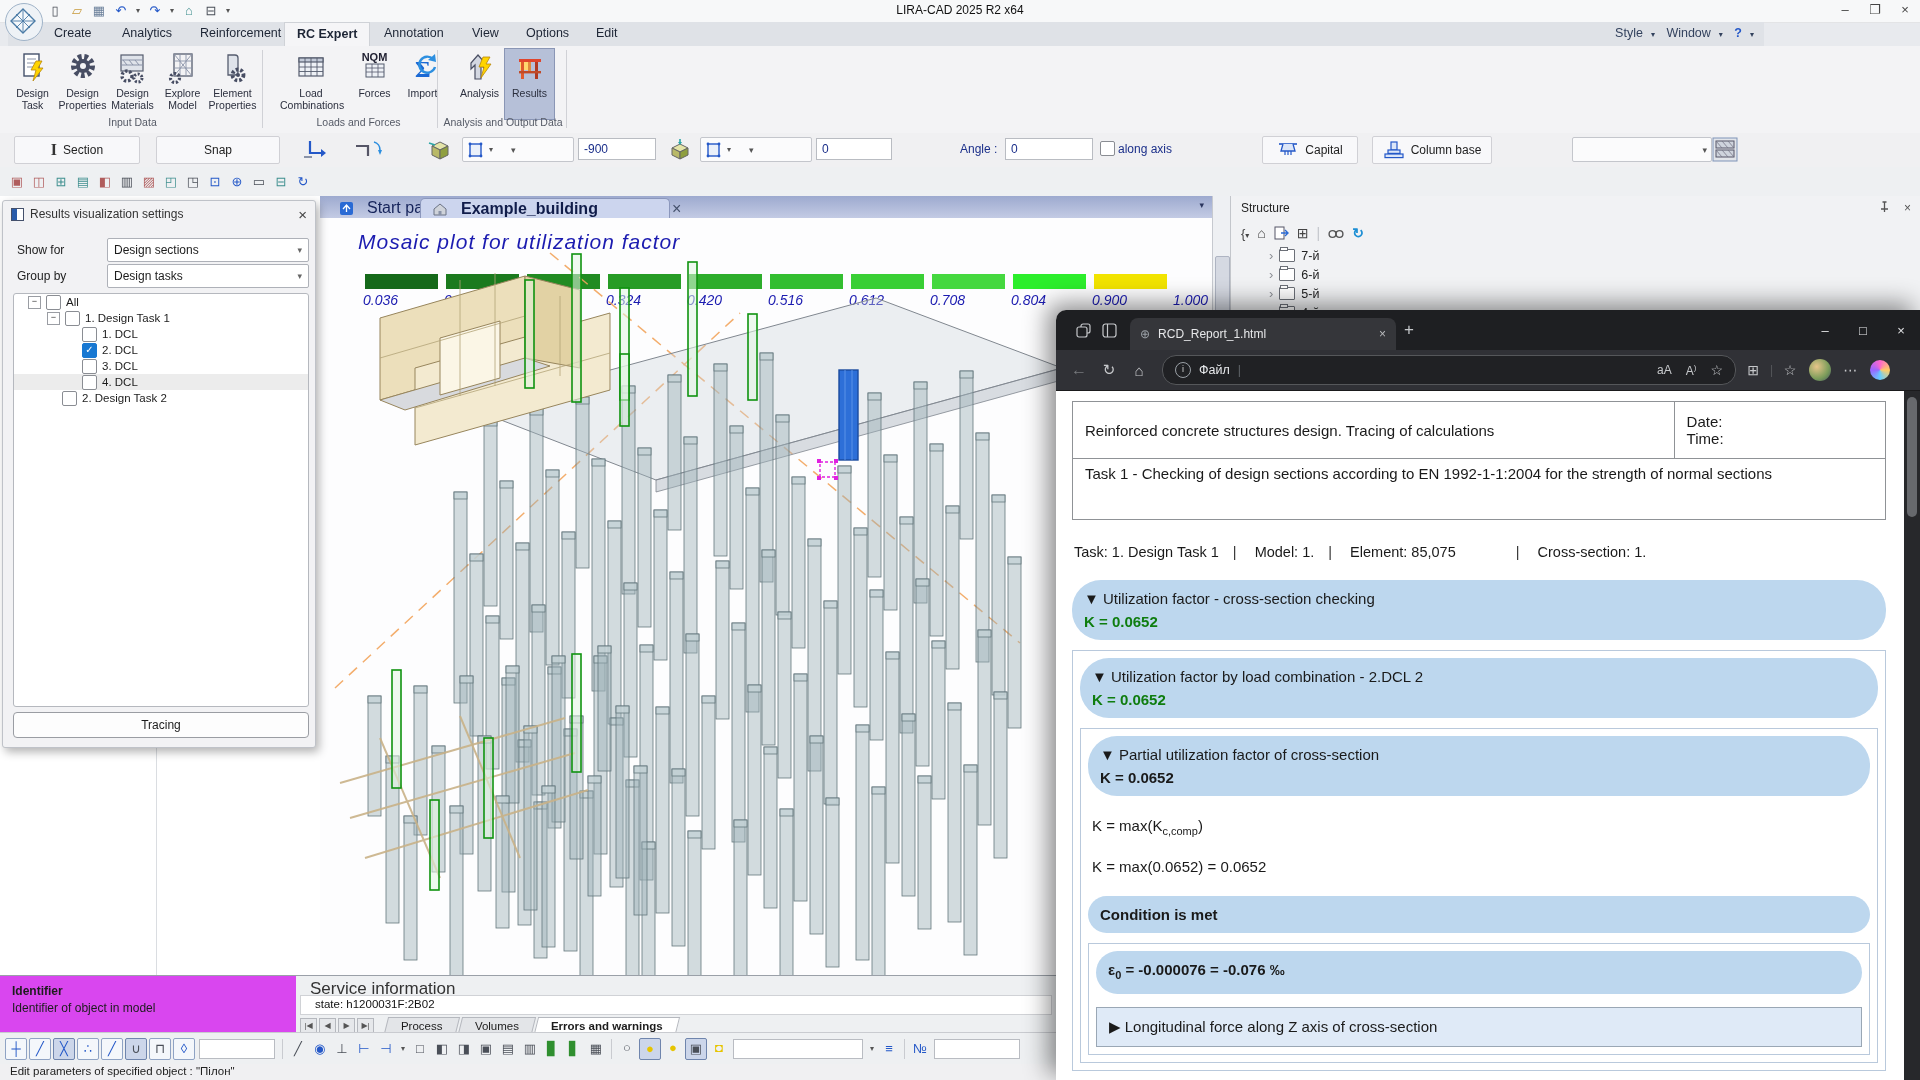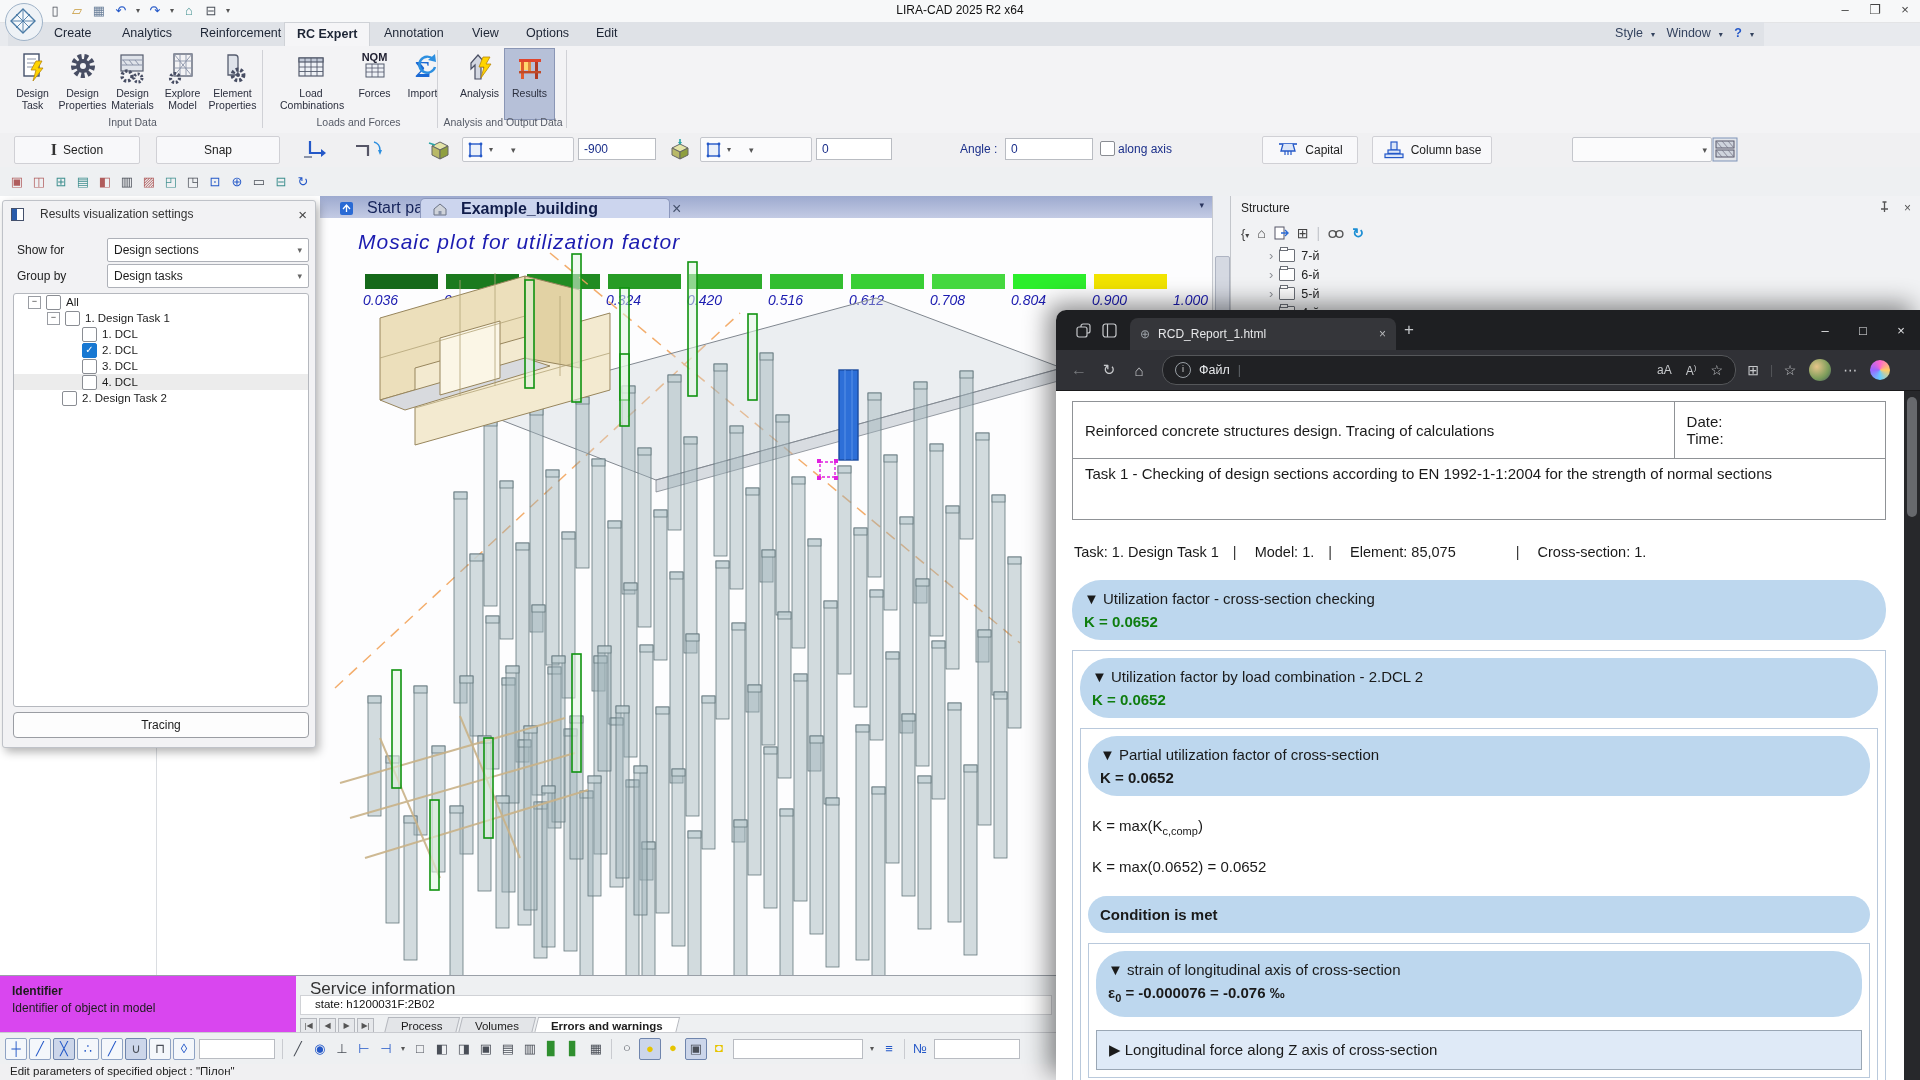--- a/index.html
+++ b/index.html
@@ -43,21 +43,21 @@
   .ticon.boxed{border:1px solid #8fa3c4;background:#f4f7fb;}
   .ticon.pressed{border:1px solid #6f85ad;background:#ccd6ea;}
   
   #prop-dock{left:0;top:196px;width:320px;height:779px;background:#fff;border-right:1px solid #b9bcc2;}
   #prop-divider{left:156px;top:549px;width:1px;height:426px;background:#dadde1;}
   #identifier-box{left:0;top:975px;width:296px;height:57px;background:#d946ef;border-top:1px solid #9aa0a8;padding:8px 12px;box-sizing:border-box;}
   #identifier-box .t1{font-weight:bold;font-size:12px;} #identifier-box .t2{font-size:12px;margin-top:3px;}
   
   #viz-panel{left:2px;top:200px;width:312px;height:546px;background:#f2f2f4;border:1px solid #bfc2c8;border-radius:3px;
              box-shadow:3px 4px 10px rgba(0,0,0,.3);z-index:5;}
-  #viz-title{height:26px;display:flex;align-items:center;padding:0 8px;gap:16px;font-size:12px;color:#333;}
+  #viz-title{height:26px;display:flex;align-items:center;padding:0 8px;gap:6px;font-size:12px;color:#333;}
   #viz-title .x{margin-left:auto;font-size:15px;color:#444;}
   .vrow{position:absolute;font-size:12px;color:#222;}
   .vdd{position:absolute;height:22px;background:#fff;border:1px solid #aeb1b8;border-radius:2px;display:flex;align-items:center;
        padding:0 6px;font-size:12px;justify-content:space-between;width:188px;}
   .vdd .ar{color:#666;font-size:9px;}
   #viz-tree{position:absolute;left:10px;top:92px;width:294px;height:412px;background:#fff;border:1px solid #b5b8be;border-radius:3px;overflow:hidden;}
   .trow{height:16px;display:flex;align-items:center;font-size:11.5px;gap:5px;}
   .trow.hl{background:#ececec;}
   .exp{width:11px;height:11px;border:1px solid #9a9da3;background:#fff;font-size:9px;line-height:9px;text-align:center;color:#333;flex:none;}
   .cb{width:13px;height:13px;border:1px solid #8a8d93;border-radius:2px;background:#fff;flex:none;text-align:center;line-height:12px;font-size:10px;color:#fff;}
@@ -972,21 +972,20 @@
             <div>▼ Partial utilization factor of cross-section</div>
             <div class="val">K = 0.0652</div>
           </div>
           <div class="formula"><span>K = max(K</span><sub>c,comp</sub><span>)</span></div>
           <div class="formula">K = max(0.0652) = 0.0652</div>
           <div class="blueh">
             <div class="val">Condition is met</div>
           </div>
           <div class="rcont">
             <div class="blueh">
-              <div>▼ strain of longitudinal axis of cross-section</div>
               <div class="val"><span>ε</span><sub>0</sub><span> = -0.000076 = -0.076 ‰</span></div>
             </div>
             <div class="litebox">
               <div>▶ Longitudinal force along Z axis of cross-section</div>
 
             </div>
 
           </div>
         </div>
       </div>

